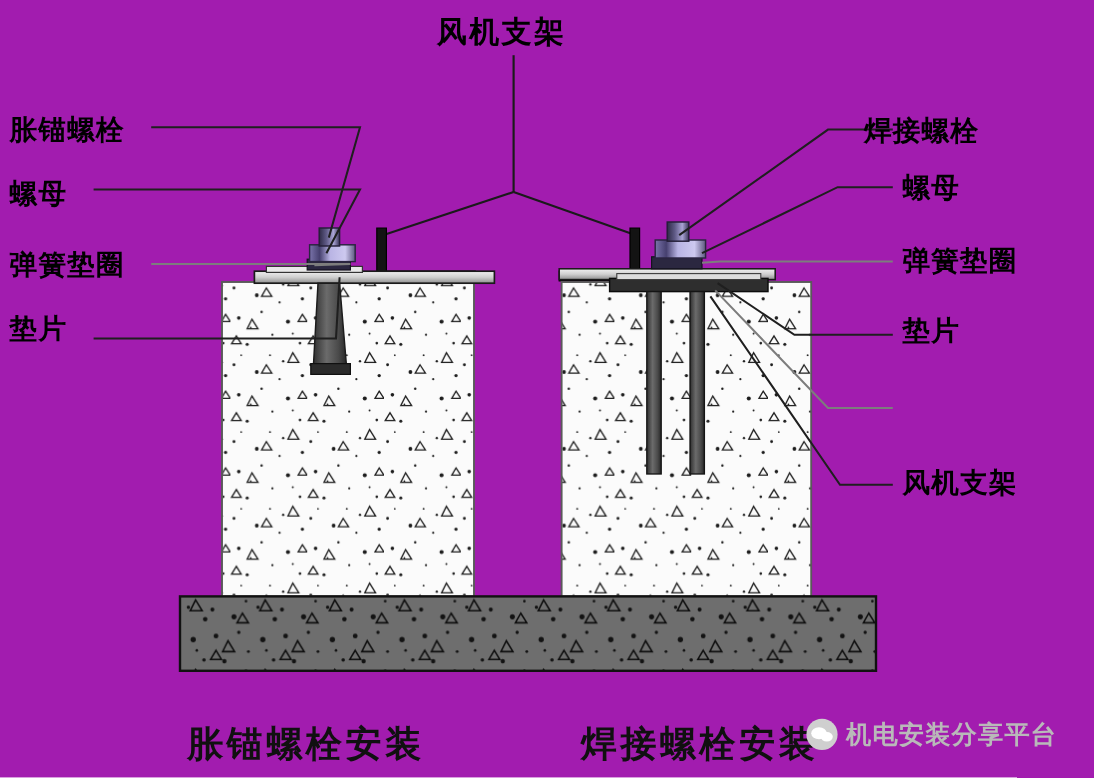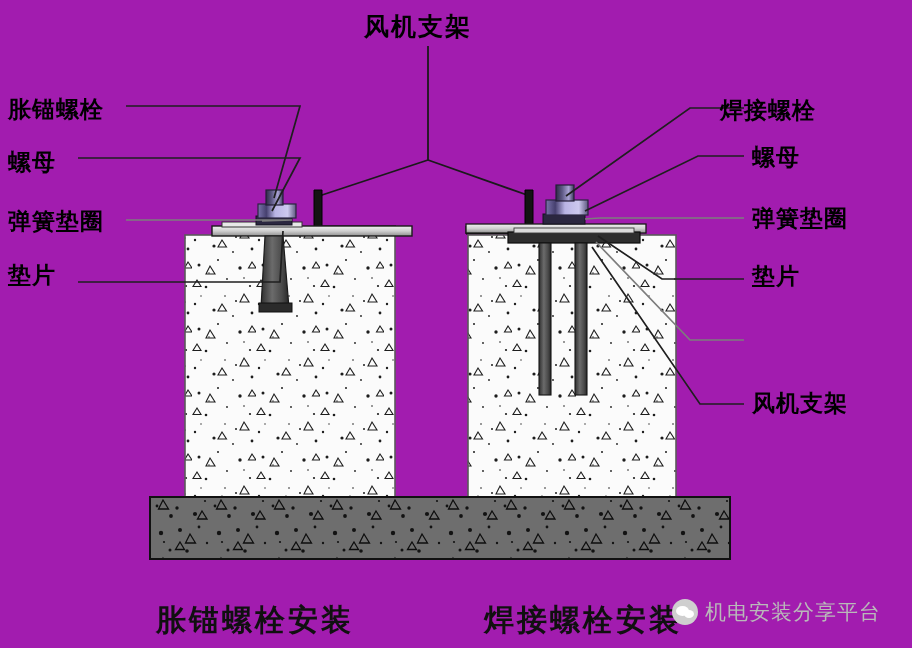--- a/index.html
+++ b/index.html
@@ -55,21 +55,21 @@
   }
   .wm {
     position: absolute;
     display: flex;
     align-items: center;
     gap: 7px;
     white-space: nowrap;
   }
   .wm-text {
     font-size: 21px;
-    font-weight: 400;
+    font-weight: 700;
     color: #b9b9b9;
     letter-spacing: 1px;
   }
   .wm-badge {
     width: 26px; height: 26px;
     border-radius: 50%;
     background: #cfcfcf;
     position: relative;
     flex: 0 0 auto;
   }

